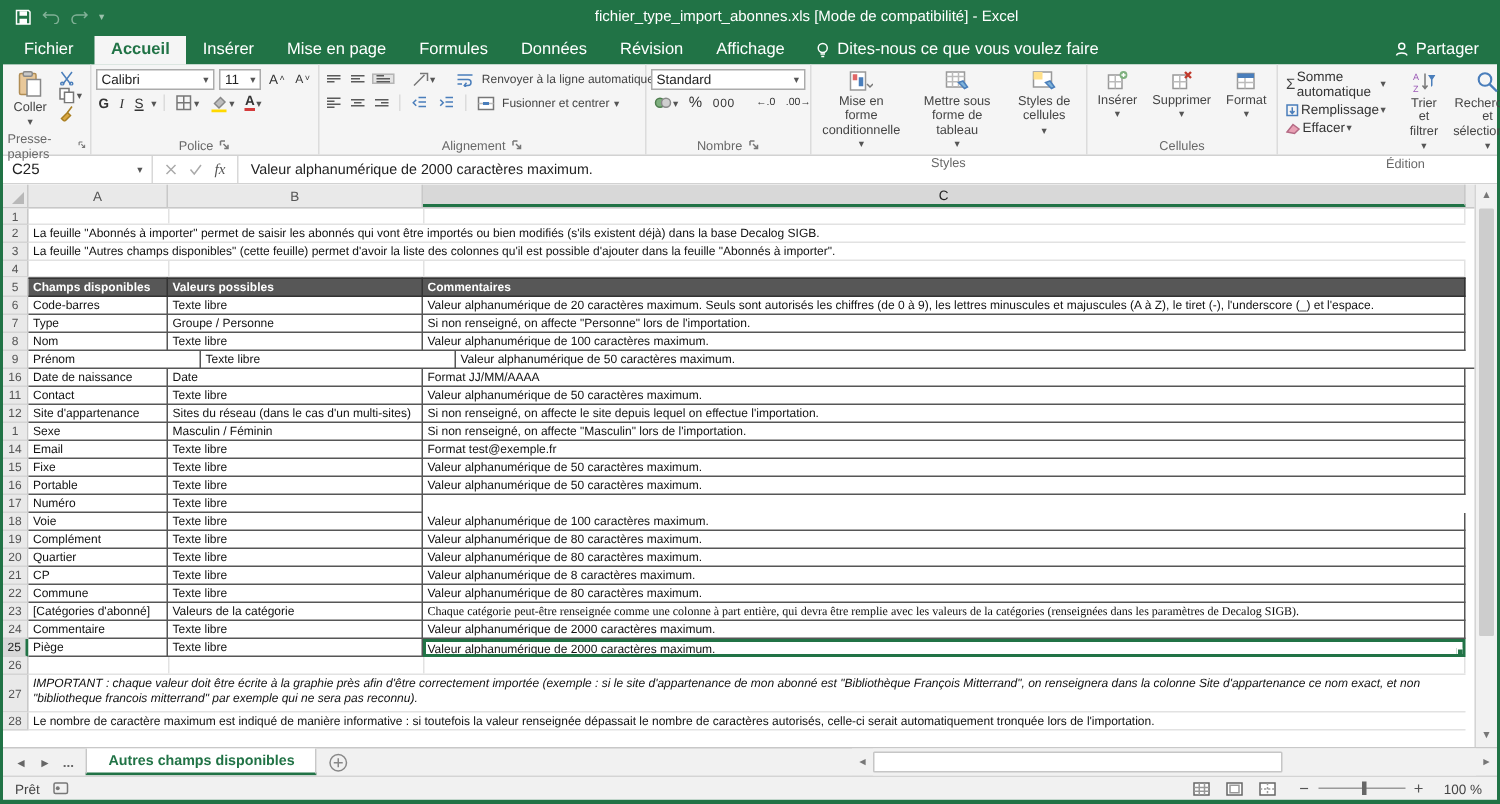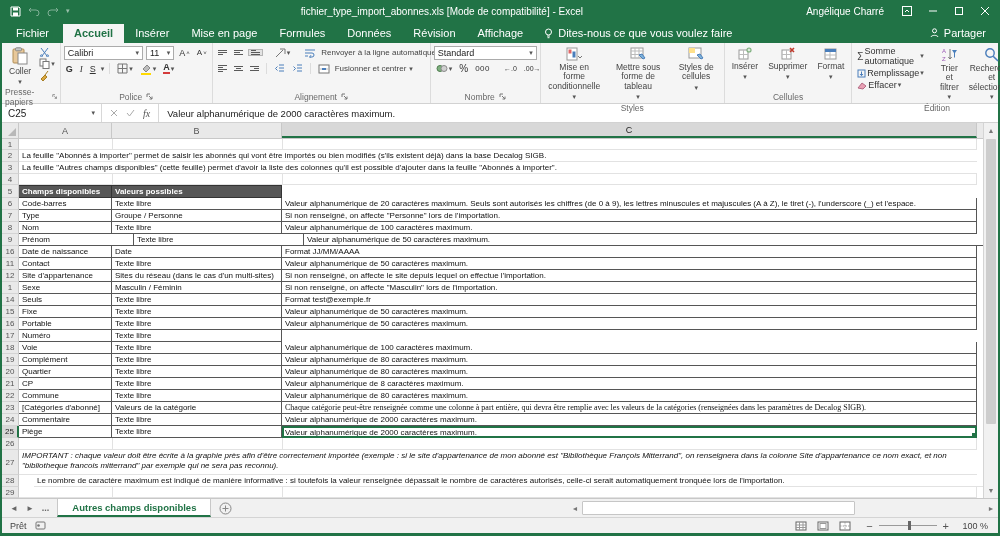--- a/index.html
+++ b/index.html
@@ -116,44 +116,20 @@
           </svg>
       </span>
       <span class="dim">
         <svg width="12" height="9" viewBox="0 0 12 9">
             <path d="M9 1l2 2-2 2M11 3H4a3 3 0 0 0 0 6" fill="none" stroke="#cfe3d8"></path>
           </svg>
       </span>
       <span class="dim" style="font-size:7px;">▾</span>
     </div>
     <div class="title-text">fichier_type_import_abonnes.xls  [Mode de compatibilité]  -  Excel</div>
-    <div class="tb-right">
-      <span class="tb-user">Angélique Charré</span>
-      <span class="tb-btn">
-        <svg width="10" height="10" viewBox="0 0 10 10">
-            <rect x="0.5" y="0.5" width="9" height="9" fill="none" stroke="#fff"></rect>
-            <path d="M3 6l2-2 2 2" fill="none" stroke="#fff"></path>
-          </svg>
-      </span>
-      <span class="tb-btn">
-        <svg width="10" height="10" viewBox="0 0 10 10">
-            <path d="M1 5h8" stroke="#fff"></path>
-          </svg>
-      </span>
-      <span class="tb-btn">
-        <svg width="10" height="10" viewBox="0 0 10 10">
-            <rect x="1.5" y="1.5" width="7" height="7" fill="none" stroke="#fff"></rect>
-          </svg>
-      </span>
-      <span class="tb-btn">
-        <svg width="10" height="10" viewBox="0 0 10 10">
-            <path d="M1 1l8 8M9 1l-8 8" stroke="#fff"></path>
-          </svg>
-      </span>
-    </div>
   </div>
 
   <div class="tabbar">
     <span class="rtab file">Fichier</span>
     <span style="display:flex;align-items:flex-end;">
         <span class="rtab active">Accueil</span>
         <span class="rtab">Insérer</span>
         <span class="rtab">Mise en page</span>
         <span class="rtab">Formules</span>
         <span class="rtab">Données</span>
@@ -566,20 +542,21 @@
           <div class="freecell" style="width: 958px;">La feuille "Autres champs disponibles" (cette feuille) permet d'avoir la liste des colonnes qu'il est possible d'ajouter dans la feuille "Abonnés à importer".</div>
         </div>
         <div class="grid-row" style="height: 11px;">
           <div class="rowhead">4</div>
           <div class="freecell lines" style="width: 958px;"></div>
         </div>
         <div class="grid-row" style="height: 13px;">
           <div class="rowhead">5</div>
           <div class="hcell" style="width: 93px;">Champs disponibles</div>
           <div class="hcell" style="width: 170px;">Valeurs possibles</div>
+          <div class="hcell" style="width: 695px;">Commentaires</div>
         </div>
         <div class="grid-row" style="height: 12px;">
           <div class="rowhead">6</div>
           <div class="dcell" style="width: 93px;">Code-barres</div>
           <div class="dcell" style="width: 170px;">Texte libre</div>
           <div class="dcell" style="width: 695px;">Valeur alphanumérique de 20 caractères maximum. Seuls sont autorisés les chiffres (de 0 à 9), les lettres minuscules et majuscules (A à Z), le tiret (-), l'underscore (_) et l'espace.</div>
         </div>
         <div class="grid-row" style="height: 12px;">
           <div class="rowhead">7</div>
           <div class="dcell" style="width: 93px;">Type</div>
@@ -617,21 +594,21 @@
           <div class="dcell" style="width: 695px;">Si non renseigné, on affecte le site depuis lequel on effectue l'importation.</div>
         </div>
         <div class="grid-row" style="height: 12px;">
           <div class="rowhead">1</div>
           <div class="dcell" style="width: 93px;">Sexe</div>
           <div class="dcell" style="width: 170px;">Masculin / Féminin</div>
           <div class="dcell" style="width: 695px;">Si non renseigné, on affecte "Masculin" lors de l'importation.</div>
         </div>
         <div class="grid-row" style="height: 12px;">
           <div class="rowhead">14</div>
-          <div class="dcell" style="width: 93px;">Seuls</div>
+          <div class="dcell" style="width: 93px;">Email</div>
           <div class="dcell" style="width: 170px;">Texte libre</div>
           <div class="dcell" style="width: 695px;">Format test@exemple.fr</div>
         </div>
         <div class="grid-row" style="height: 12px;">
           <div class="rowhead">15</div>
           <div class="dcell" style="width: 93px;">Fixe</div>
           <div class="dcell" style="width: 170px;">Texte libre</div>
           <div class="dcell" style="width: 695px;">Valeur alphanumérique de 50 caractères maximum.</div>
         </div>
         <div class="grid-row" style="height: 12px;">
@@ -696,25 +673,21 @@
         <div class="grid-row" style="height: 12px;">
           <div class="rowhead">26</div>
           <div class="freecell lines" style="width: 958px;"></div>
         </div>
         <div class="grid-row" style="height: 25px;">
           <div class="rowhead">27</div>
           <div class="freecell wrap" style="width: 958px; font-style: italic;">IMPORTANT : chaque valeur doit être écrite à la graphie près afin d'être correctement importée (exemple : si le site d'appartenance de mon abonné est "Bibliothèque François Mitterrand", on renseignera dans la colonne Site d'appartenance ce nom exact, et non "bibliotheque francois mitterrand" par exemple qui ne sera pas reconnu).</div>
         </div>
         <div class="grid-row" style="height: 12px;">
           <div class="rowhead">28</div>
-          <div class="freecell" style="width: 958px; margin-left: 15px;">Le nombre de caractère maximum est indiqué de manière informative : si toutefois la valeur renseignée dépassait le nombre de caractères autorisés, celle-ci serait automatiquement tronquée lors de l'importation.</div>
-        </div>
-        <div class="grid-row" style="height: 11px;">
-          <div class="rowhead">29</div>
-          <div class="freecell lines" style="width: 958px;"></div>
+          <div class="freecell" style="width: 958px;">Le nombre de caractère maximum est indiqué de manière informative : si toutefois la valeur renseignée dépassait le nombre de caractères autorisés, celle-ci serait automatiquement tronquée lors de l'importation.</div>
         </div>
       </div>
 
     <div class="vscroll">
       <div class="vs-btn">▲</div>
       <div class="vs-thumb"></div>
       <div class="vs-track"></div>
       <div class="vs-btn">▼</div>
     </div>
   </div>

